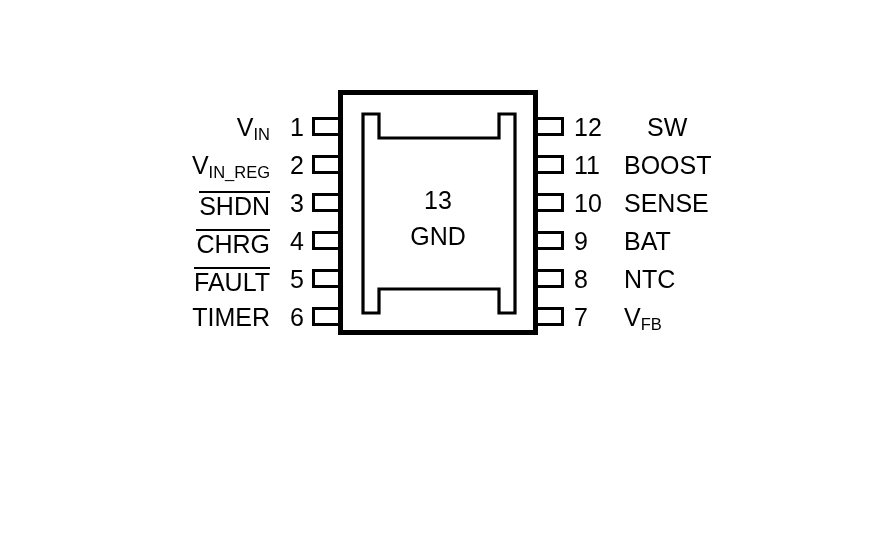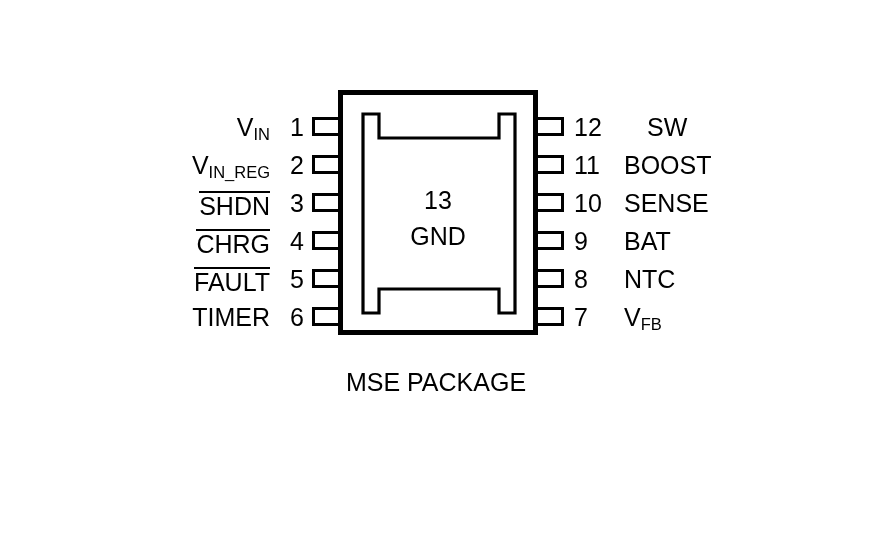--- a/index.html
+++ b/index.html
@@ -190,18 +190,17 @@
       <div class="pin-num right" style="top: 228.5px;">9</div>
       <div class="pin-name right" style="top: 228.5px;">BAT</div>
       <div class="lead right" style="top: 269px;"></div>
       <div class="pin-num right" style="top: 266.5px;">8</div>
       <div class="pin-name right" style="top: 266.5px;">NTC</div>
       <div class="lead right" style="top: 307px;"></div>
       <div class="pin-num right" style="top: 304.5px;">7</div>
       <div class="pin-name right" style="top: 304.5px;">V<sub>FB</sub></div>
     </div>
 
-  <div class="cap" id="cap-pkg">MSE PACKAGE</div>
 
 
 
 
 </div>
 
 </body></html>

